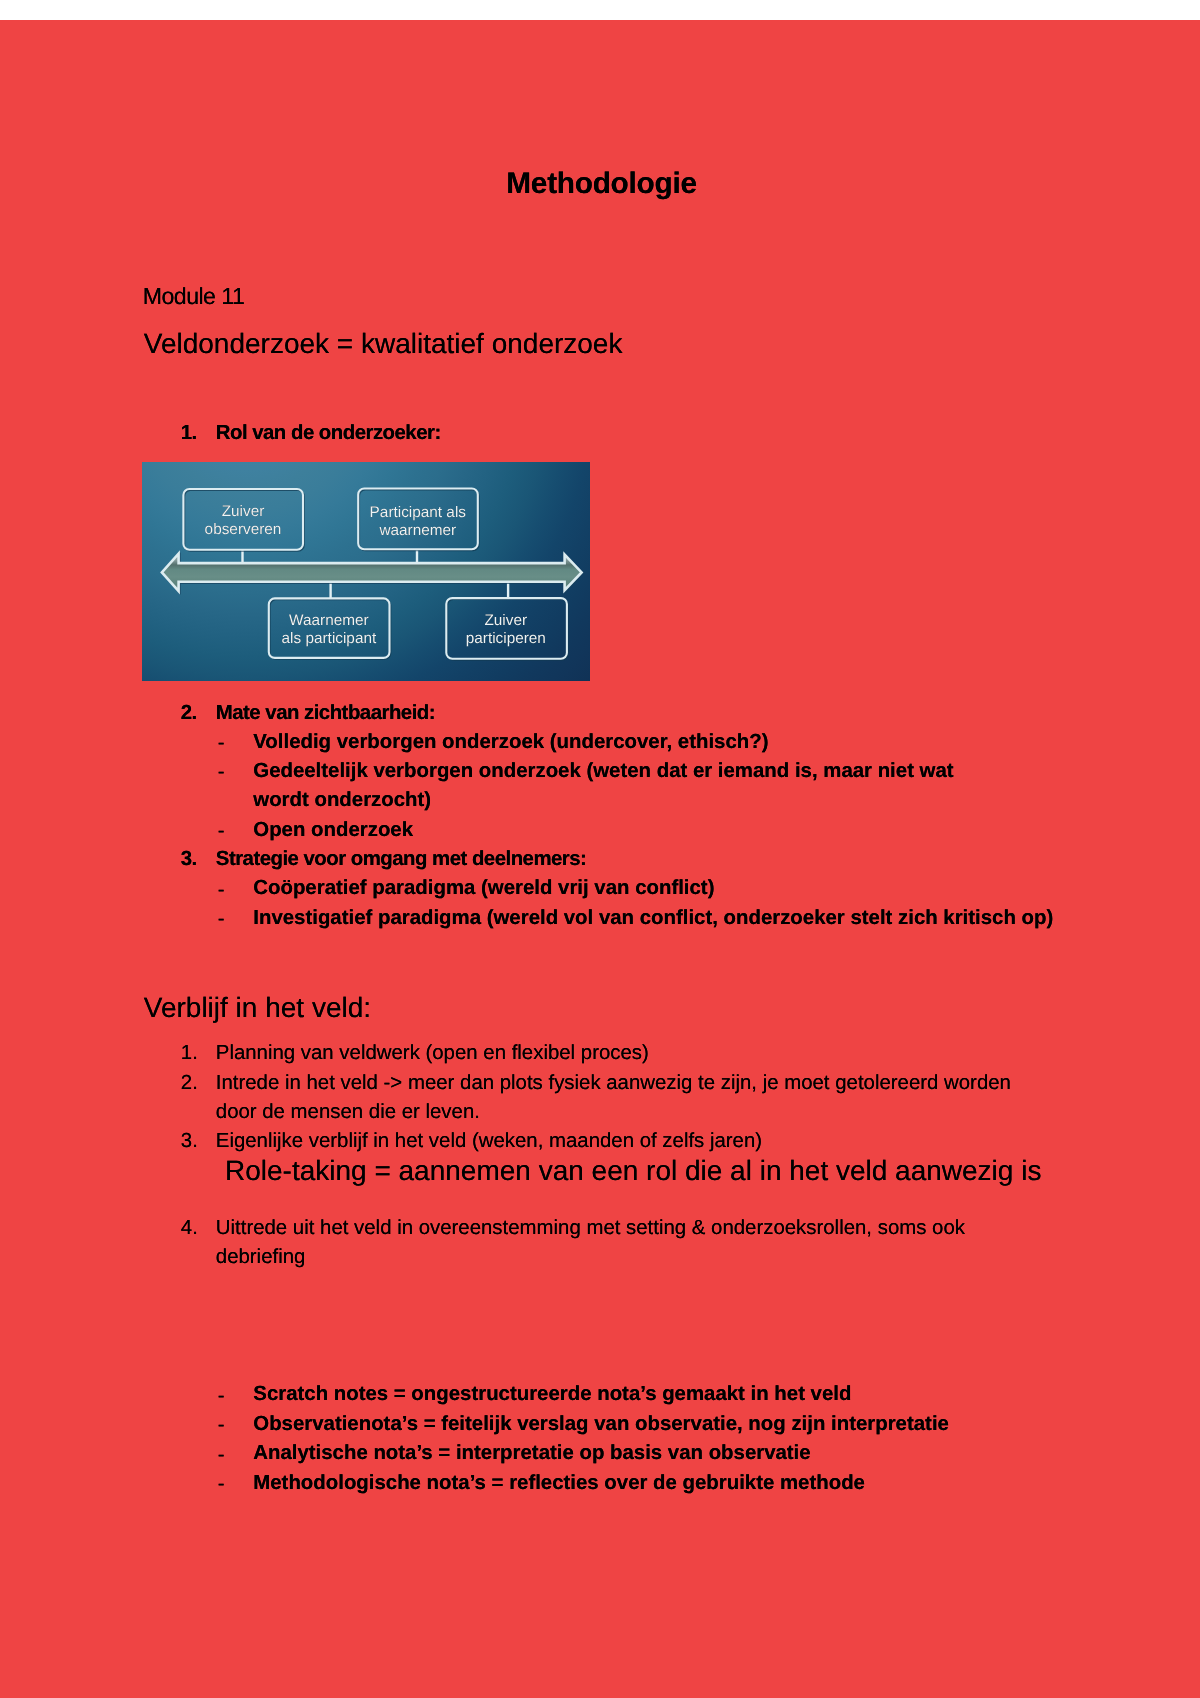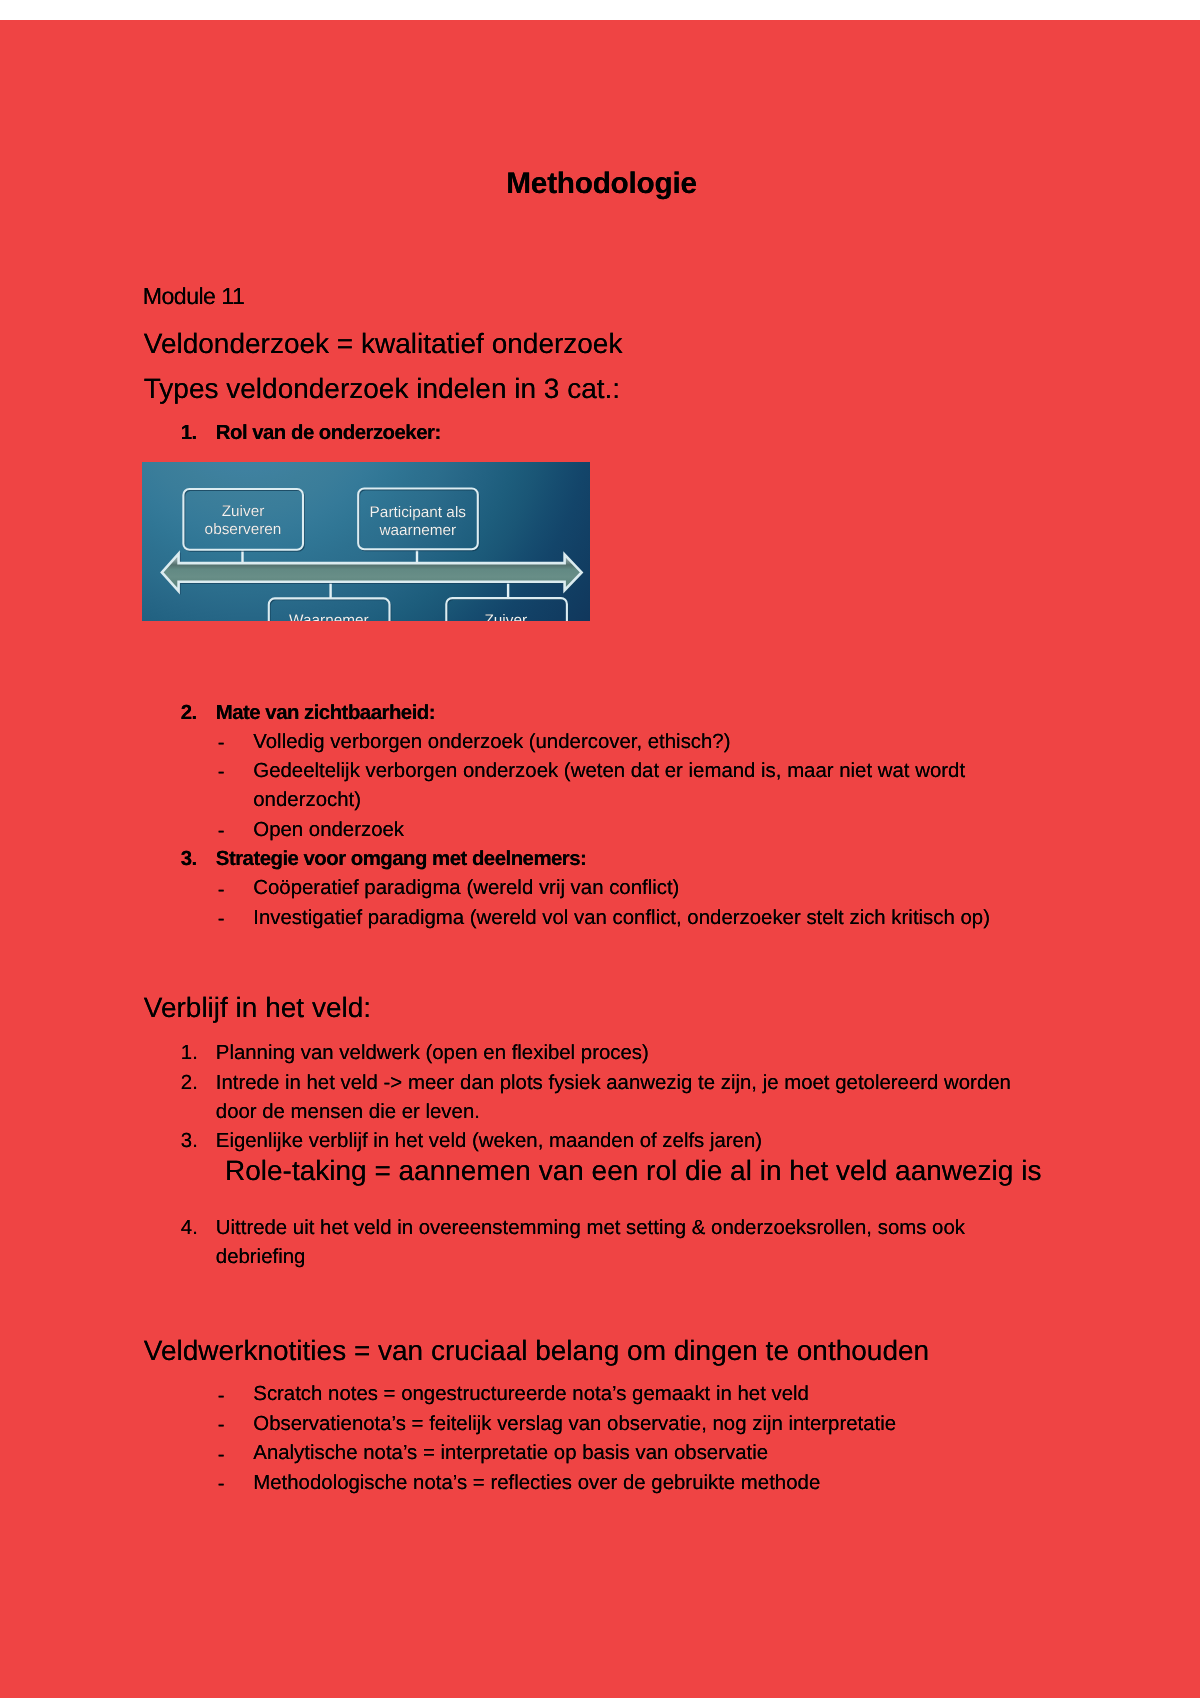--- a/index.html
+++ b/index.html
@@ -19,43 +19,42 @@
 
   
   .numitem{position:absolute;font-size:20.4px;line-height:29.3px;}
   .numitem .num{position:absolute;left:0;}
   .numitem .txt{display:block;margin-left:35px;white-space:pre;}
   .b{font-weight:bold;letter-spacing:-0.52px;}
 
   
   .dashitem{position:absolute;font-size:20.4px;line-height:29.3px;}
   .dashitem .dash{position:absolute;left:0.9px;top:1.3px;}
-  .dashitem .txt{display:block;margin-left:36.4px;white-space:pre;}
+  .dashitem .txt{display:block;margin-left:36.4px;white-space:pre;font-weight:bold;}
 
   
   .dashitem.wrap .txt,
   .numitem.wrap .txt{white-space:normal;}
 
   
-  .diagram{position:absolute;left:142px;top:442px;width:448px;height:159px;
+  .diagram{position:absolute;left:142px;top:442px;width:448px;height:219px;
            background:radial-gradient(457px 415px at 105px -55px,#4186a3 0%, #3f81a0 15%, #3d7f9b 20%, #3a7d9a 25%, #357a99 30%, #307695 35%, #2d7190 40%, #2b6d8c 45%, #276787 50%, #226282 55%, #1d5d7c 60%, #1a5676 65%, #164d70 70%, #13456a 75%, #124065 80%, #113c61 85%, #11385d 90%, #11355a 95%, #103256 100%);
            overflow:hidden;}
   .diagram svg{display:block;filter:blur(0.45px);}
 </style>
 </head>
 <body>
 
 <div class="page">
 
   <div class="doc-title">Methodologie</div>
 
   <div class="heading" style="top:262.6px">Module 11</div>
 
   <div class="para" style="top:308.7px">Veldonderzoek = kwalitatief onderzoek</div>
-  <div class="para" style="top:353.8px">Types veldonderzoek indelen in 3 cat.:</div>
 
   <div class="numitem" style="left:180.8px;top:398.9px;width:860px">
     <span class="num b">1.</span>
     <span class="txt b">Rol van de onderzoeker:</span>
   </div>
 
   <div class="diagram">
     <svg width="448" height="219" viewBox="0 0 448 219" xmlns="http://www.w3.org/2000/svg">
       <defs>
         <linearGradient id="arrowGradV" x1="0" y1="91.7" x2="0" y2="129.1" gradientUnits="userSpaceOnUse">
@@ -149,21 +148,20 @@
   <div class="numitem" style="left:180.8px;top:1106.8px;width:880px">
     <span class="num">3.</span>
     <span class="txt">Eigenlijke verblijf in het veld (weken, maanden of zelfs jaren)</span>
   </div>
   <div class="para" style="left:225px;top:1136.3px">Role-taking = aannemen van een rol die al in het veld aanwezig is</div>
   <div class="numitem wrap" style="left:180.8px;top:1193.7px;width:860px">
     <span class="num">4.</span>
     <span class="txt">Uittrede uit het veld in overeenstemming met setting &amp; onderzoeksrollen, soms ook debriefing</span>
   </div>
 
-  <div class="para" style="top:1315.7px">Veldwerknotities = van cruciaal belang om dingen te onthouden</div>
 
   <div class="dashitem" style="left:216.9px;top:1360.3px;width:830px">
     <span class="dash">-</span>
     <span class="txt">Scratch notes = ongestructureerde nota’s gemaakt in het veld</span>
   </div>
   <div class="dashitem" style="left:216.9px;top:1389.8px;width:830px">
     <span class="dash">-</span>
     <span class="txt">Observatienota’s = feitelijk verslag van observatie, nog zijn interpretatie</span>
   </div>
   <div class="dashitem" style="left:216.9px;top:1419.3px;width:830px">

